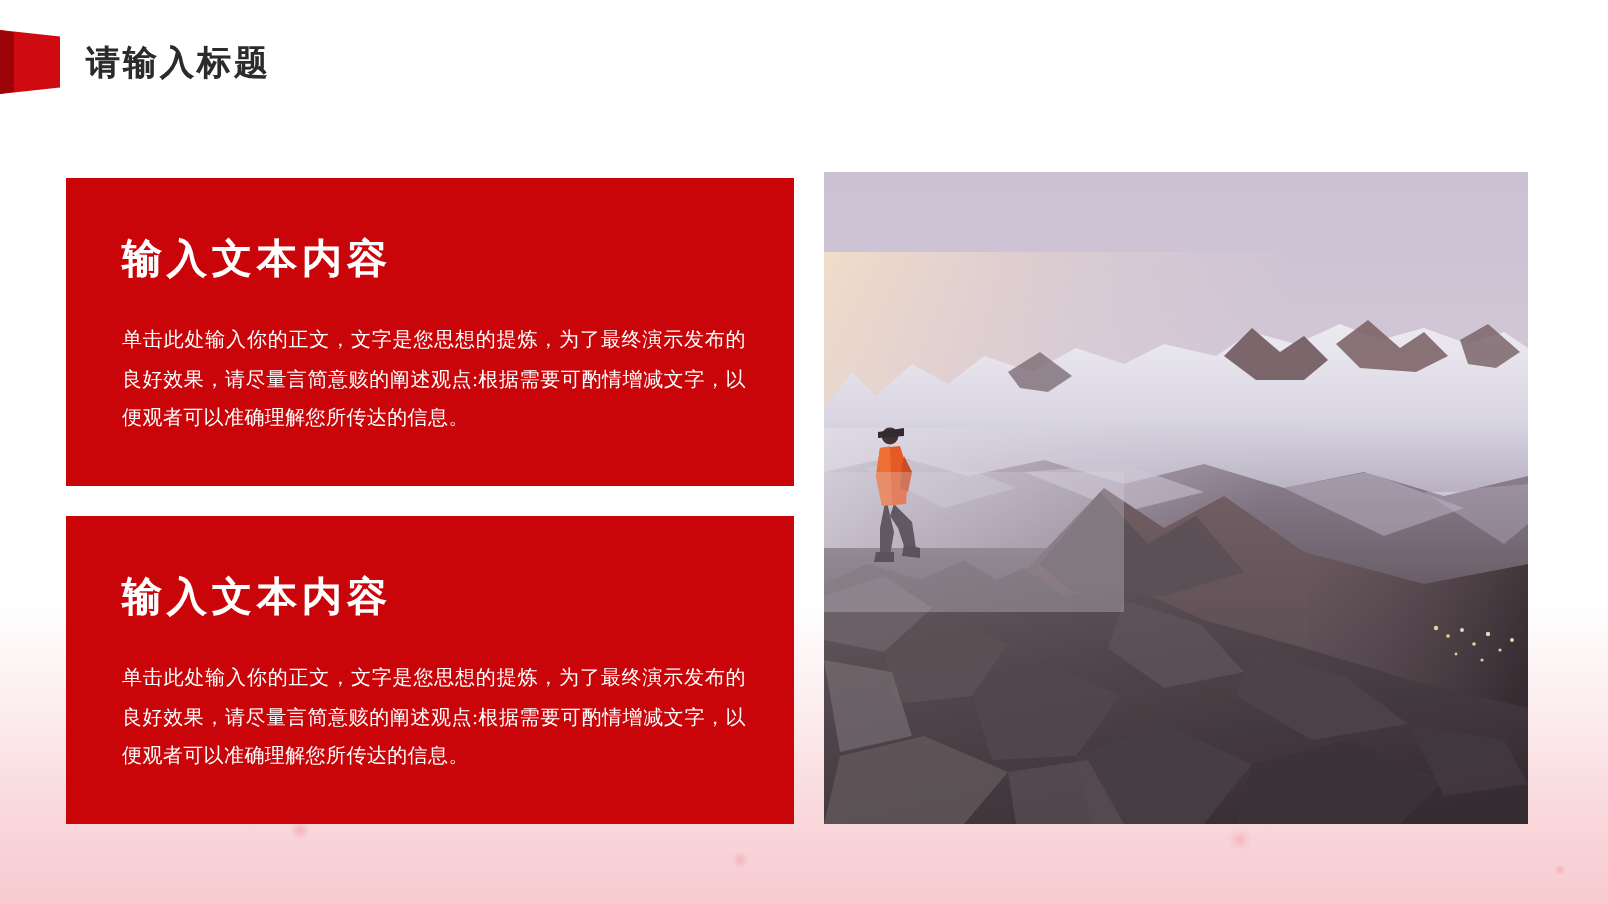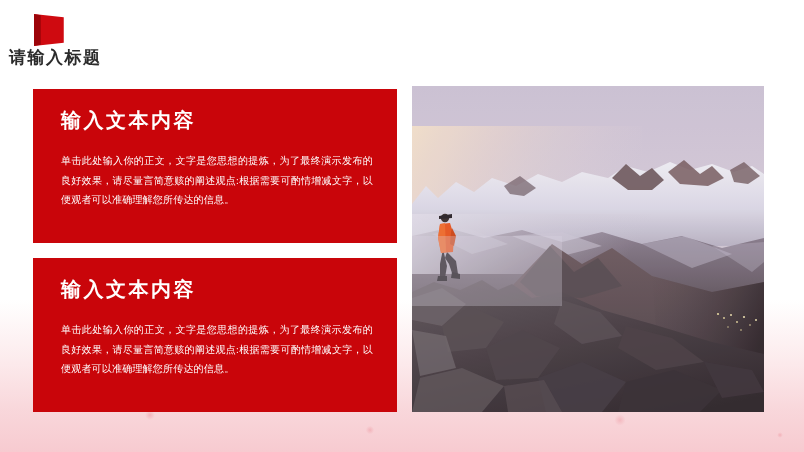--- a/index.html
+++ b/index.html
@@ -73,21 +73,20 @@
   }
 
   
   #header {
     position: absolute;
     left: 0;
     top: 14px;
     height: 34px;
     display: flex;
     align-items: center;
-    flex-direction: column;
   }
   #title-flag {
     position: relative;
     width: 34px;
     height: 32px;
     flex: 0 0 auto;
   }
   #title-flag .flag-body {
     position: absolute;
     left: 0;
@@ -115,21 +114,21 @@
     white-space: nowrap;
   }
 
   
   .card {
     position: absolute;
     left: 33px;
     width: 364px;
     background: #c9050a;
     box-sizing: border-box;
-    padding: 16px 24px 20px 28px;
+    padding: 26px 24px 20px 28px;
   }
   #card-1 { top: 89px;  height: 154px; }
   #card-2 { top: 258px; height: 154px; }
 
   .card-heading {
     color: #ffffff;
     font-size: 20px;
     font-weight: bold;
     letter-spacing: 2.5px;
     line-height: 1.1;

